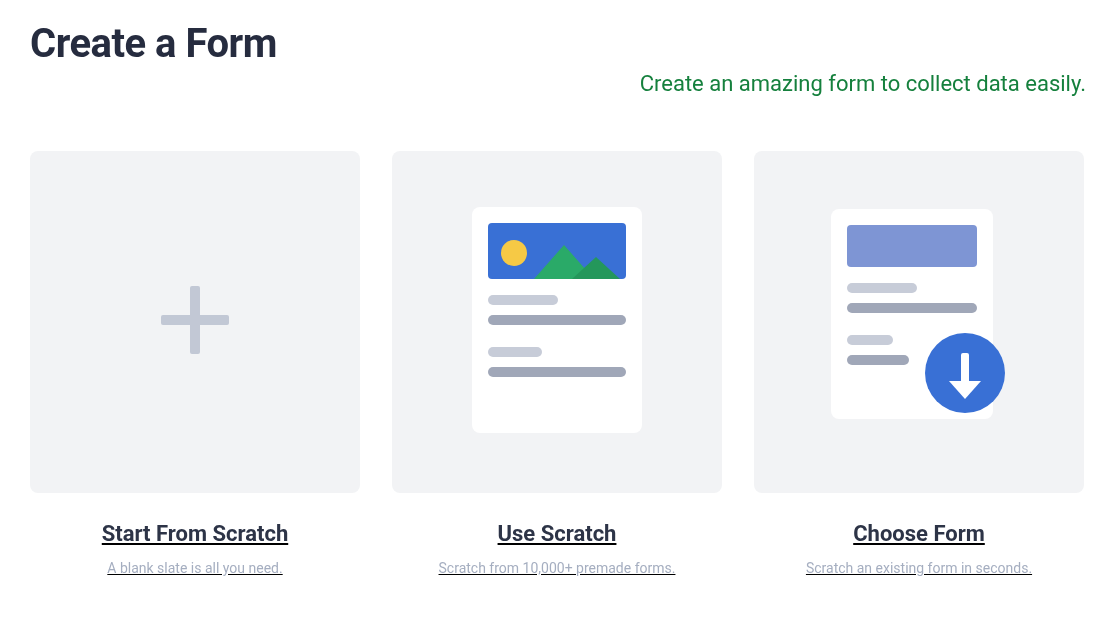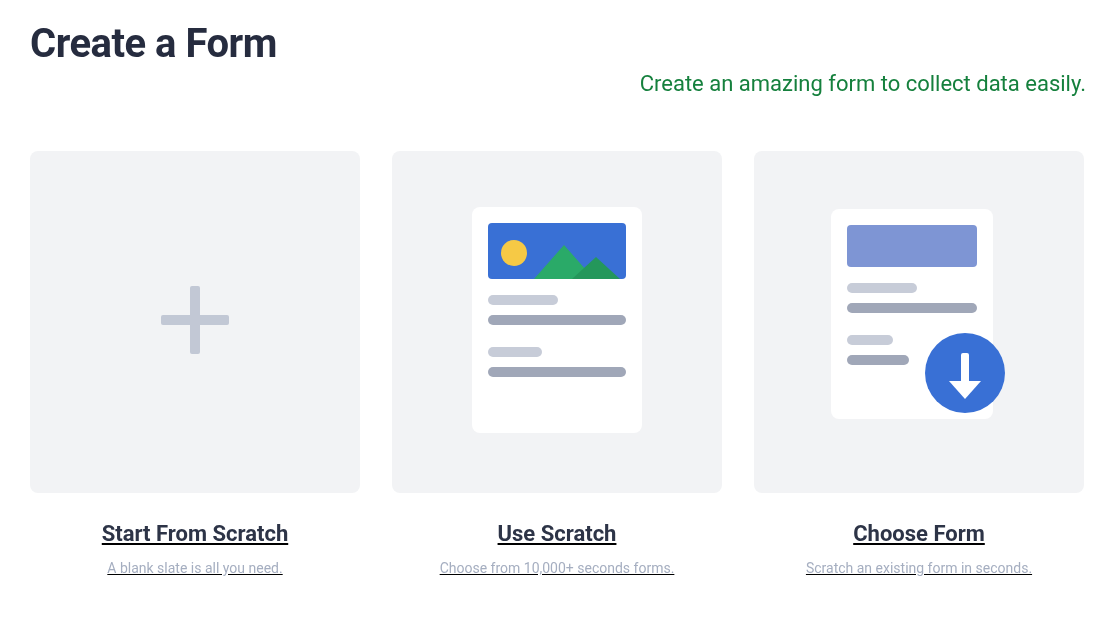--- a/index.html
+++ b/index.html
@@ -99,21 +99,21 @@
           <polygon points="62,72 92,38 122,72" fill="#2aaa68"></polygon>
           <polygon points="100,72 124,50 148,72" fill="#24975b"></polygon>
           <rect x="16" y="88" width="70" height="10" rx="5" fill="#c7ccd8"></rect>
           <rect x="16" y="108" width="138" height="10" rx="5" fill="#a0a7b8"></rect>
           <rect x="16" y="140" width="54" height="10" rx="5" fill="#c7ccd8"></rect>
           <rect x="16" y="160" width="138" height="10" rx="5" fill="#a0a7b8"></rect>
         </svg>
       </span>
     </div>
     <div class="option-title">Use Scratch</div>
-    <div class="option-desc">Choose from 10,000+ seconds forms.</div>
+    <div class="option-desc">Scratch from 10,000+ premade forms.</div>
   </div>
 
   <div class="option-card">
     <div class="tile">
       <span>
         <svg width="176" height="222" viewBox="0 0 176 222">
           <rect x="0" y="0" width="162" height="210" rx="8" fill="#ffffff"></rect>
           <rect x="16" y="16" width="130" height="42" rx="4" fill="#7e95d4"></rect>
           <rect x="16" y="74" width="70" height="10" rx="5" fill="#c7ccd8"></rect>
           <rect x="16" y="94" width="130" height="10" rx="5" fill="#a0a7b8"></rect>

